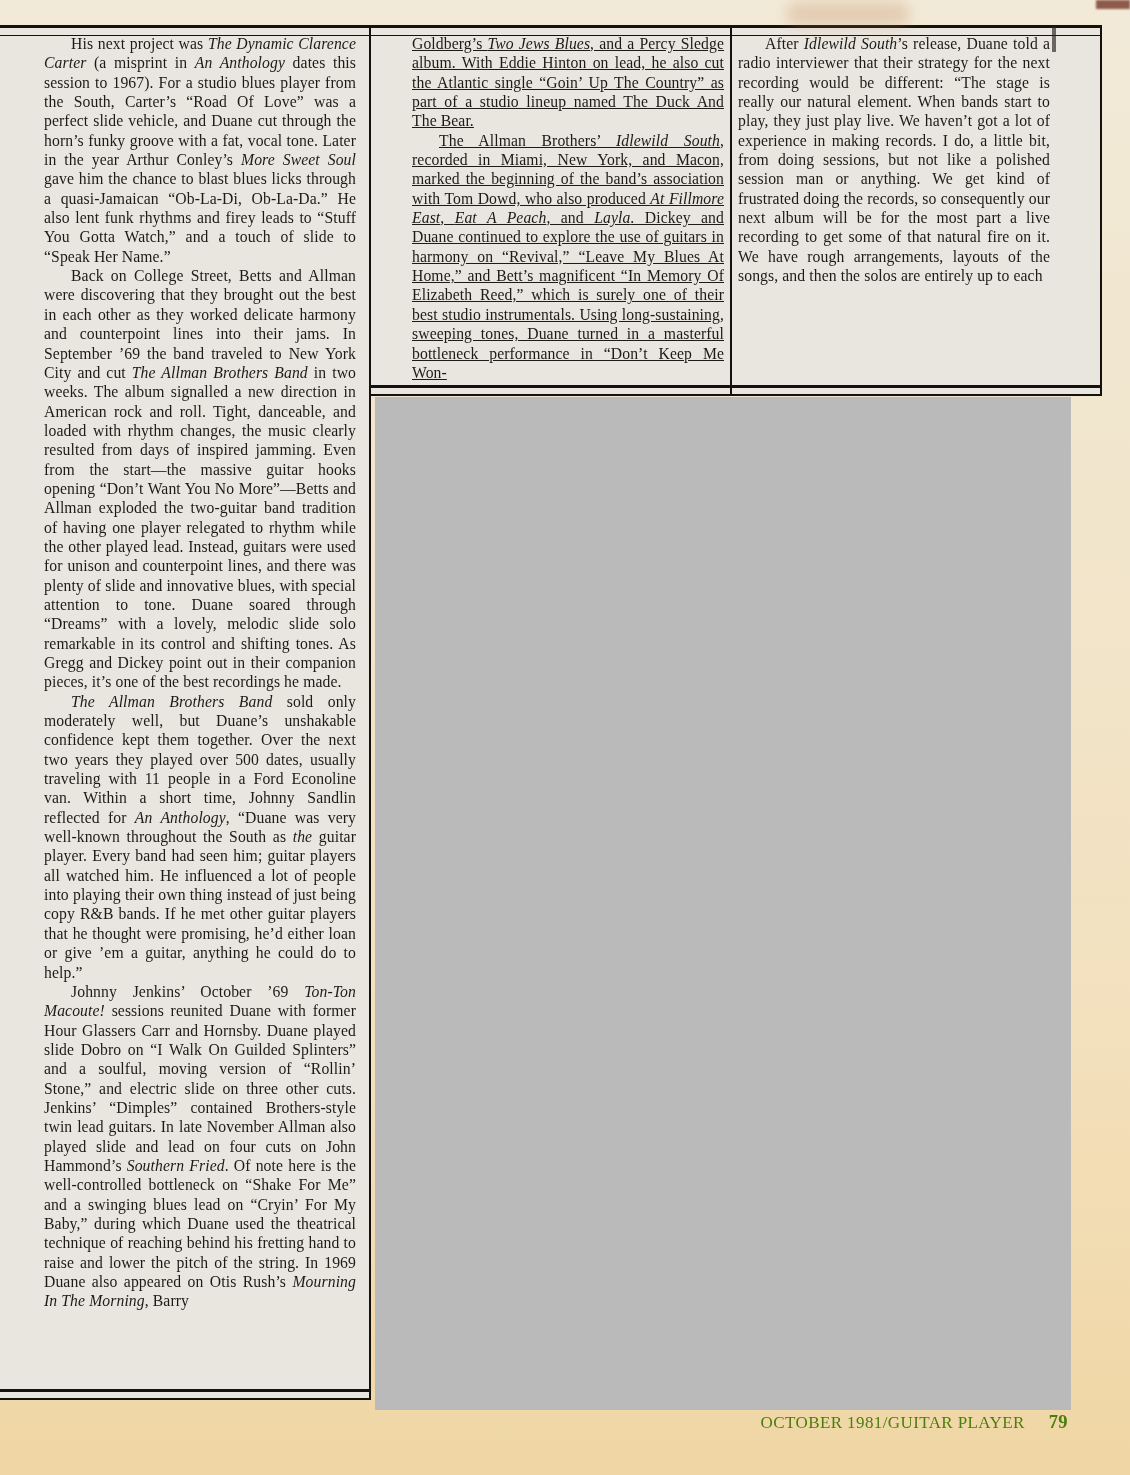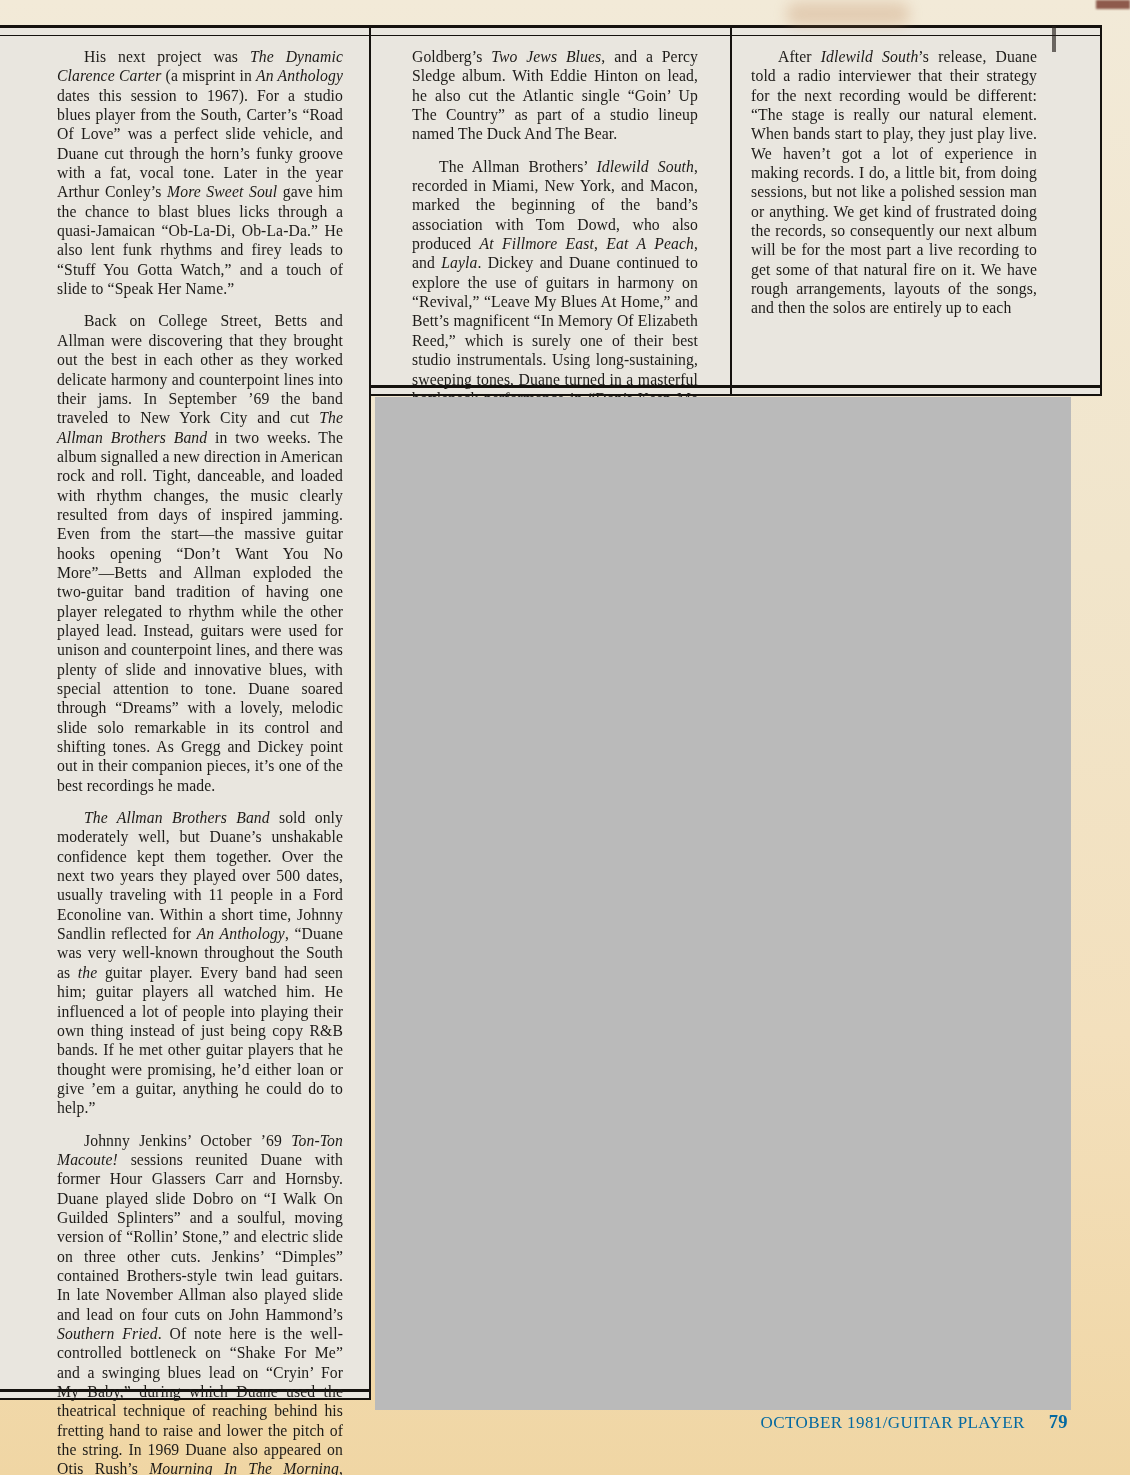--- a/index.html
+++ b/index.html
@@ -30,28 +30,28 @@
   .rule-bottom-left{position:absolute;left:0;top:1389px;width:371px;height:6px;
     border-top:3px solid var(--rule);border-bottom:2px solid var(--rule);}
   .rule-bottom-mid{position:absolute;left:369px;top:385px;width:733px;height:6px;
     border-top:3px solid var(--rule);border-bottom:2px solid var(--rule);}
 
   .redaction{position:absolute;left:375px;top:397px;width:696px;height:1013px;background:var(--gray);}
 
   .col{position:absolute;top:34px;width:312px;font-size:15.7px;line-height:19.35px;
     text-align:justify;letter-spacing:0.1px;}
   .col-left{left:44px;}
-  .col-middle{left:399px;}
+  .col-middle{left:412px;text-decoration:underline;}
   .col-right{left:738px;}
-  .col p{margin:13px;text-indent:27px;}
+  .col p{margin:0;text-indent:27px;}
   .col p.noindent{text-indent:0;}
   .col i{font-style:italic;}
 
   .footer{position:absolute;left:0;top:1412px;width:1068px;text-align:right;
-    font-size:17px;letter-spacing:0.4px;color:#0369a1;}
+    font-size:17px;letter-spacing:0.4px;color:#4d7c0f;}
   .footer .pagenum{font-weight:bold;font-size:18.5px;margin-left:24px;}
 
   .smudge{position:absolute;left:786px;top:2px;width:124px;height:24px;
     background:#c08a5e;opacity:.30;filter:blur(7px);border-radius:12px;}
   .corner-mark{position:absolute;left:1096px;top:0;width:34px;height:9px;
     background:#6d2a1e;opacity:.75;filter:blur(1px);}
   .artifact-tick{position:absolute;left:1052px;top:26px;width:4px;height:26px;
     background:#26211b;opacity:.65;}
 </style>
 </head>

